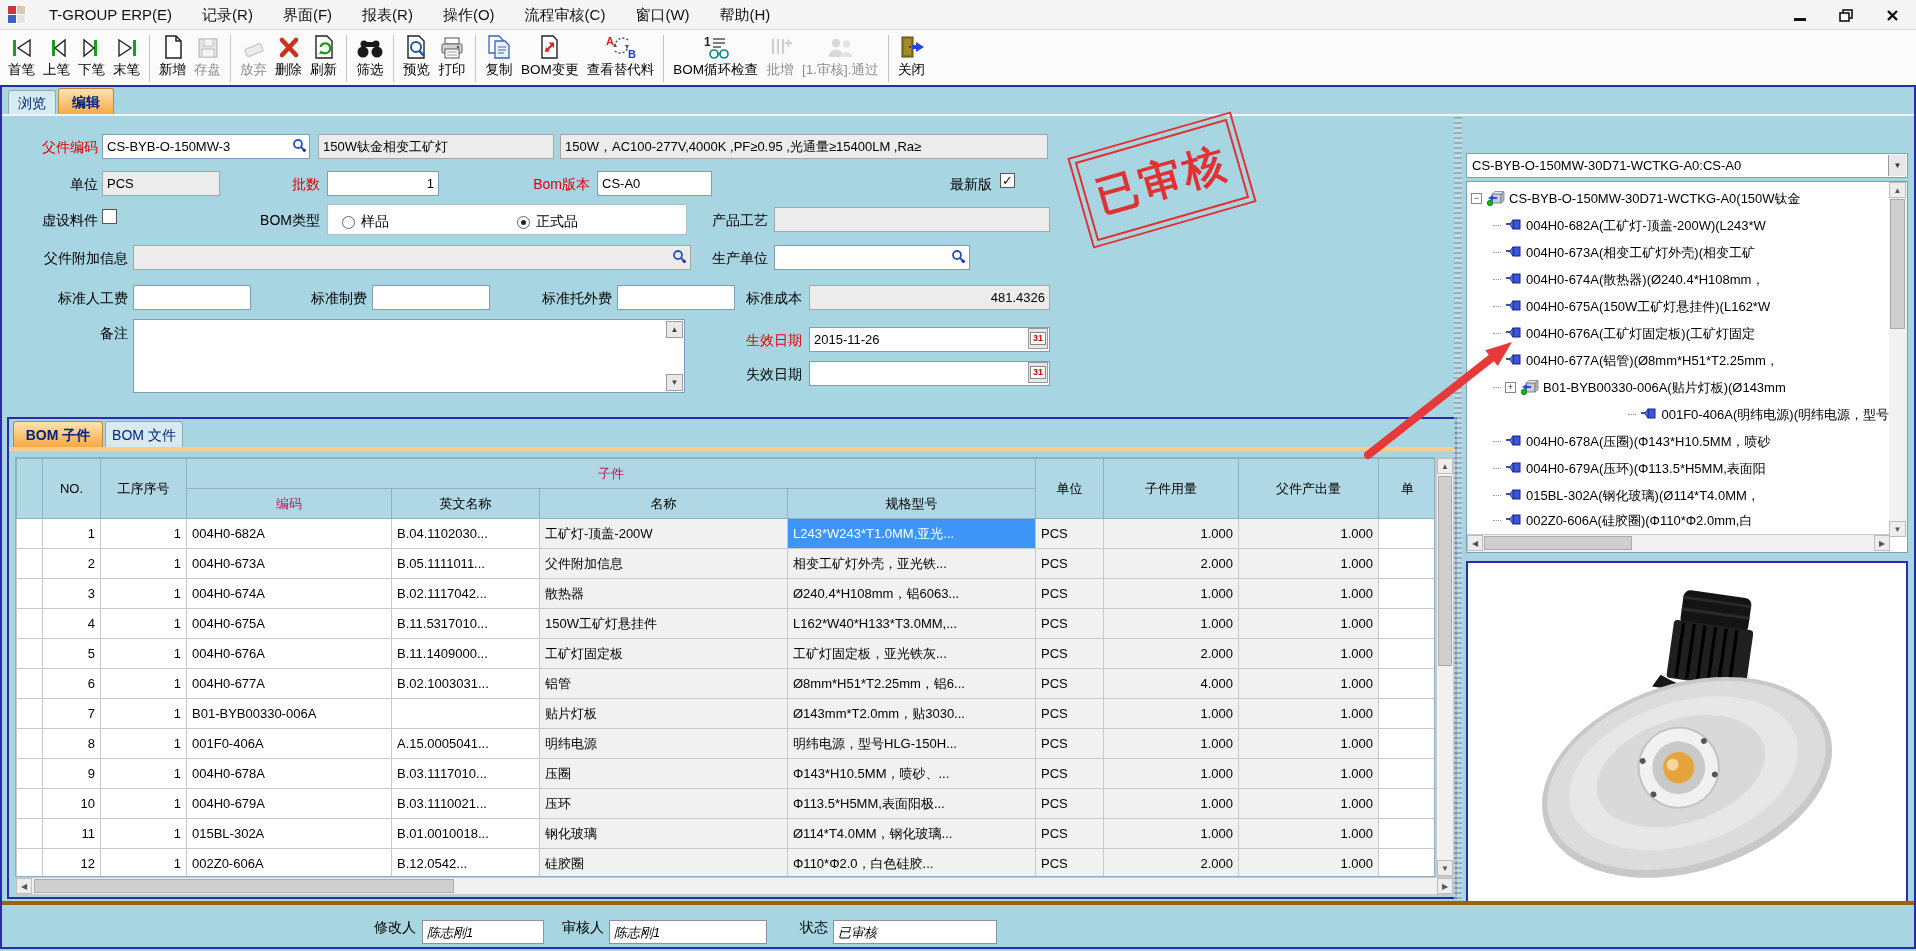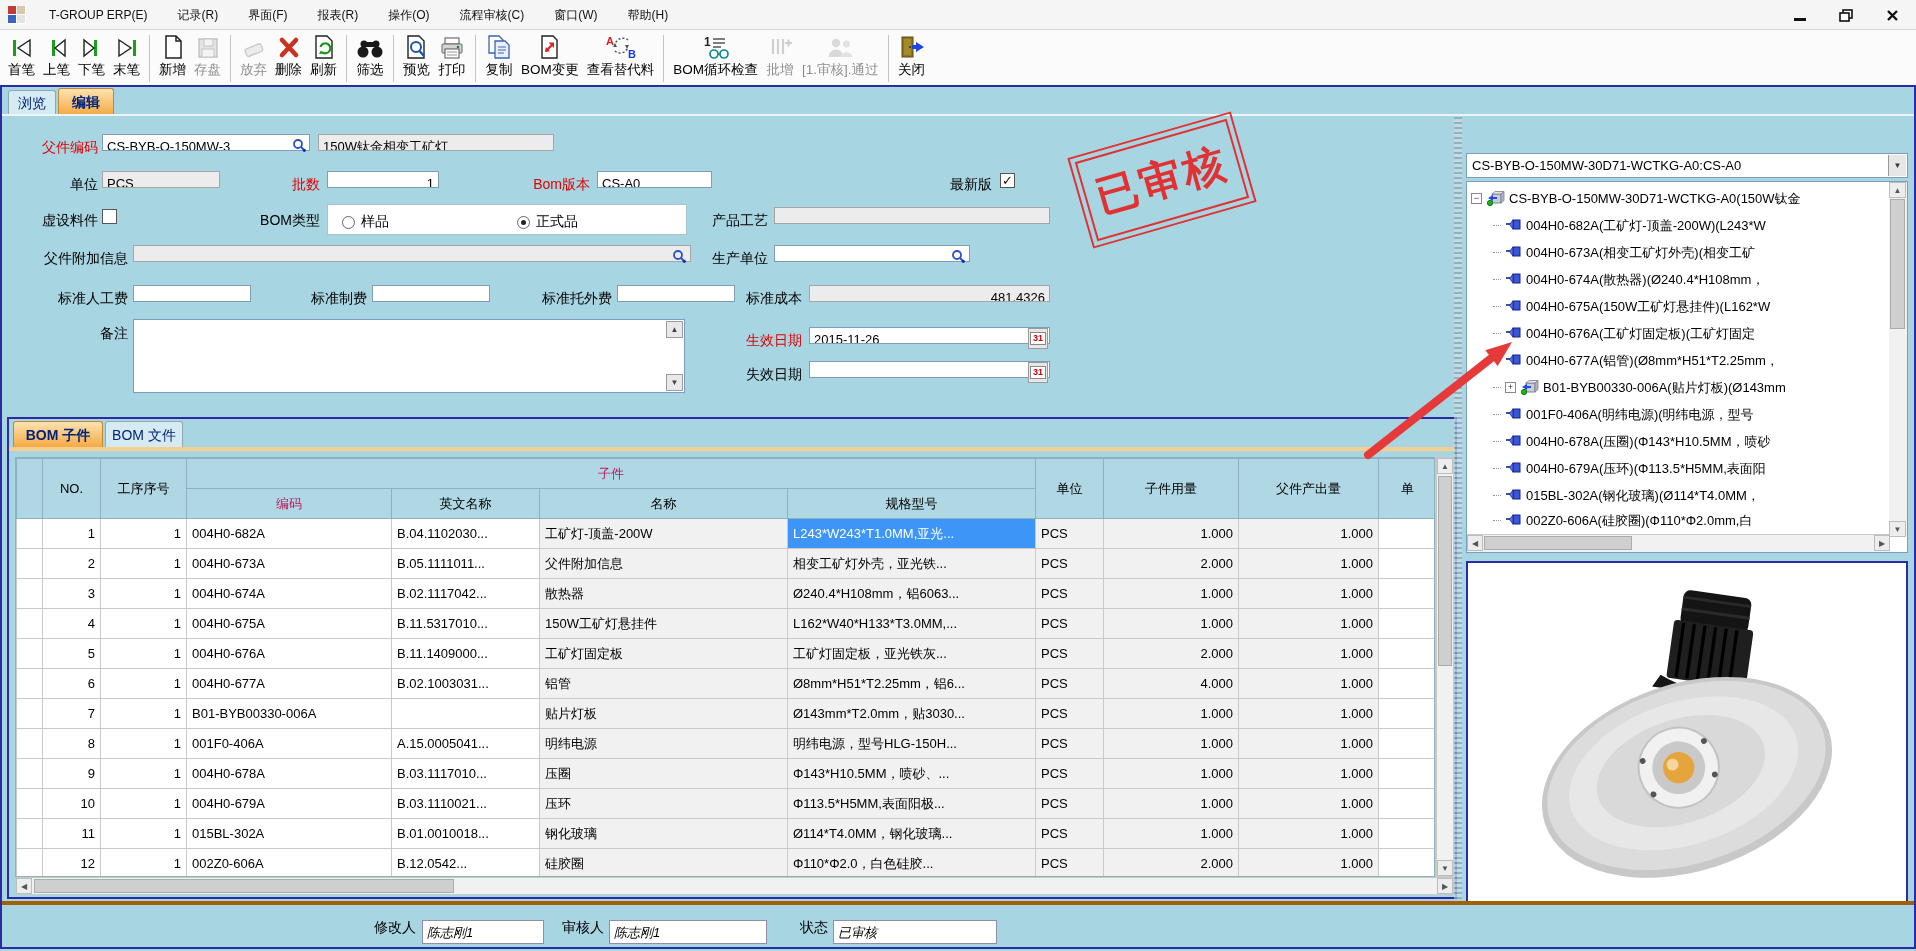--- a/index.html
+++ b/index.html
@@ -6,21 +6,21 @@
   html,body { width:1916px; height:951px; overflow:hidden;
     font-family:"Liberation Sans","DejaVu Sans",sans-serif; font-size:13px; }
   .app { position:relative; width:1916px; height:951px; background:#A8D5E2; }
 
   
   .titlebar { height:30px; background:#F5F5F5; border-bottom:1px solid #DADADA;
     display:flex; align-items:center; padding-left:6px; position:relative; }
   .appicon { width:18px; height:18px; margin:0 8px 0 2px; display:grid;
     grid-template-columns:8px 8px; grid-template-rows:8px 8px; gap:1px; background:#fff; }
   .appicon i { display:block; }
-  .menu-item { padding:0 15px; font-size:12px; color:#111; height:30px; line-height:30px; cursor:default; }
+  .menu-item { padding:0 15px; font-size:15px; color:#111; height:30px; line-height:30px; cursor:default; }
   .win-controls { position:absolute; right:8px; top:0; height:30px; display:flex; align-items:center; gap:14px; }
   .wbtn { width:32px; height:22px; display:flex; align-items:center; justify-content:center; }
 
   
   .toolbar { height:57px; background:#FBFBFB; border-bottom:2px solid #2B2BA8;
     display:flex; align-items:flex-start; padding:2px 2px 0 4px; }
   .tbtn { display:flex; flex-direction:column; align-items:center; padding:1px 4px; cursor:default; }
   .tbtn .ticon { height:27px; display:flex; align-items:flex-end; justify-content:center; }
   .tbtn .tlabel { font-size:13.5px; color:#000; white-space:nowrap; margin-top:1px; }
   .tbtn.disabled { opacity:.45; filter:grayscale(1); }
@@ -33,21 +33,21 @@
 
   
   .mtab { position:absolute; height:25px; line-height:25px; text-align:center; font-size:14px;
     border:1px solid #8FA8B8; border-bottom:none; border-radius:3px 3px 0 0; background:#D6EAF2; color:#00247E; }
   .mtab.active { background:linear-gradient(#FDE3B0,#F5A943); font-weight:bold; border-color:#C08A30; }
   .tabline { position:absolute; left:0; right:0; top:27px; height:2px; background:#EDF5F8; }
 
   
   .flabel { position:absolute; font-size:14px; color:#000; text-align:right; white-space:nowrap; }
   .flabel.red { color:#E00000; }
-  .field { position:absolute; height:17px; background:#fff; border:1px solid #7F9DB9;
+  .field { position:absolute; height:25px; background:#fff; border:1px solid #7F9DB9;
     font-size:13px; line-height:23px; padding:0 4px; white-space:nowrap; overflow:hidden; }
   .field.ro { background:#ECECEC; border-color:#A5A5A5; }
   .field.num { text-align:right; }
   .magbtn { position:absolute; right:1px; top:2px; width:18px; height:19px; display:flex;
     align-items:center; justify-content:center; }
   .calbtn { position:absolute; right:1px; top:1px; width:20px; height:21px; background:#E7E7E7;
     border:1px solid #9A9A9A; display:flex; align-items:center; justify-content:center; }
   .calbtn b { font-size:9px; color:#D00000; background:#fff; border:1px solid #888; padding:0 2px; line-height:11px; }
   .cbox { position:absolute; width:15px; height:15px; background:#fff; border:1px solid #555;
     font-size:13px; line-height:13px; text-align:center; color:#111; font-weight:bold; }
@@ -377,20 +377,21 @@
       <div class="flabel red" style="left:8px;top:52px;width:88px;">父件编码</div>
       <div class="field" style="left:100px;top:47px;width:208px;">CS-BYB-O-150MW-3</div>
       <div class="magbtn" style="left:288px;top:49px;">
         <svg width="15" height="15">
             <circle cx="6" cy="6" r="4" fill="none" stroke="#2B50C8" stroke-width="1.8"></circle>
             <path d="M9 9 L13 13" stroke="#2B50C8" stroke-width="2"></path>
             <circle cx="12.3" cy="12.3" r="1.6" fill="#1A2FA8"></circle>
           </svg>
       </div>
       <div class="field ro" style="left:316px;top:47px;width:236px;">150W钛金相变工矿灯</div>
+      <div class="field ro" style="left:558px;top:47px;width:488px;">150W，AC100-277V,4000K ,PF≥0.95 ,光通量≥15400LM ,Ra≥</div>
 
       <div class="flabel" style="left:10px;top:89px;width:86px;">单位</div>
       <div class="field ro" style="left:100px;top:84px;width:118px;">PCS</div>
       <div class="flabel red" style="left:240px;top:89px;width:78px;">批数</div>
       <div class="field num" style="left:325px;top:84px;width:112px;">1</div>
       <div class="flabel red" style="left:498px;top:89px;width:90px;">Bom版本</div>
       <div class="field" style="left:595px;top:84px;width:115px;">CS-A0</div>
       <div class="flabel" style="left:880px;top:89px;width:110px;">最新版</div>
       <div class="cbox" style="left:998px;top:86px;">✓</div>
 
@@ -756,21 +757,21 @@
                 <span class="expander">+</span>
                 <span><svg width="19" height="17">
                     <rect x="6" y="5" width="9" height="9" fill="#C9CFD8" stroke="#7A8290"></rect>
                     <path d="M6 5 l3 -2.5 h9 l-3 2.5 z" fill="#E2E7EE" stroke="#7A8290" stroke-width="0.8"></path>
                     <path d="M15 14 l3 -2.5 v-9 l-3 2.5 z" fill="#AEB6C2" stroke="#7A8290" stroke-width="0.8"></path>
                     <circle cx="4" cy="14" r="2.6" fill="#18B818" stroke="#0A7A0A"></circle>
                     <path d="M2 9 l5 -3 v2 h4 v2 h-4 v2 z" fill="#2848E8"></path>
                   </svg></span>
                 <span>B01-BYB00330-006A(贴片灯板)(Ø143mm</span>
               </div>
-              <div class="titem child" style="top: 219px;">
+              <div class="titem child" style="top: 219px; justify-content: flex-end;">
                 <span class="tconn"></span>
                 <span><svg width="17" height="13">
                     <path d="M8 6 H1" stroke="#15248A" stroke-width="1.6"></path>
                     <rect x="8" y="2" width="7" height="9" fill="#3A55D8" stroke="#15248A"></rect>
                     <path d="M8 2 L4.5 6.5 L8 11 Z" fill="#5A75E8" stroke="#15248A" stroke-width="0.8"></path>
                   </svg></span>
                 <span>001F0-406A(明纬电源)(明纬电源，型号</span>
               </div>
               <div class="titem child" style="top: 246px;">
                 <span class="tconn"></span>

